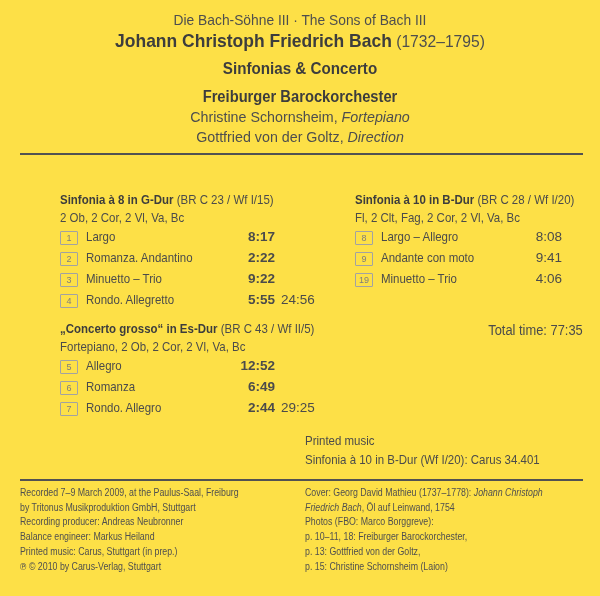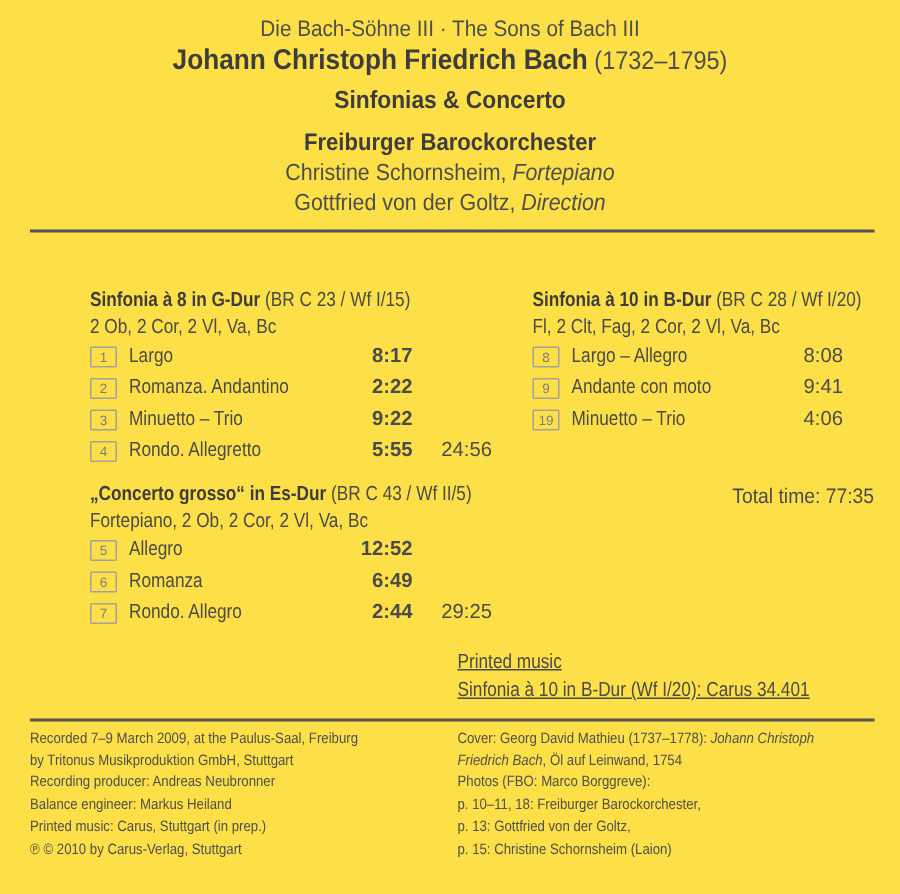--- a/index.html
+++ b/index.html
@@ -42,24 +42,24 @@
     position:absolute; left:0; top:4px; width:16px; height:12px;
     border:1px solid #a2a2a2; border-radius:1px;
     font-size:9px; line-height:12px; text-align:center; color:#7d7d7d;
     box-sizing:content-box;
   }
   .ttitle { position:absolute; left:26px; top:2px; }
   .tight .ttitle { transform:scaleX(0.66); }
   .ttime  { position:absolute; top:2px; width:52px; text-align:right; }
   .col-l .ttime { right:53px;font-weight:bold; }
   .col-r .ttime { right:71px; }
-  .ttotal { position:absolute; top:2px; right:0; width:60px; text-align:right; }
+  .ttotal { position:absolute; top:2px; right:0; width:60px; text-align:center; }
 
   .total-time { position:absolute; top:322px; right:17px; font-size:14px; }
-  .printed-music { position:absolute; left:305px; top:431px; font-size:13.5px; line-height:19px;text-decoration:underline; }
+  .printed-music { position:absolute; left:305px; top:431px; font-size:13.5px; line-height:19px; }
 
   
   .credits { position:absolute; top:486px; font-size:10px; line-height:14.7px; color:#4f4f4f; }
   .credits-left  { left:20px; }
   .credits-right { left:305px; }
   .credit-line { white-space:nowrap; transform:scaleX(0.88); transform-origin:left center; }
   .credit-para { width:304px; transform:scaleX(0.88); transform-origin:left top; margin:0; }
 </style>
 </head>
 <body>

